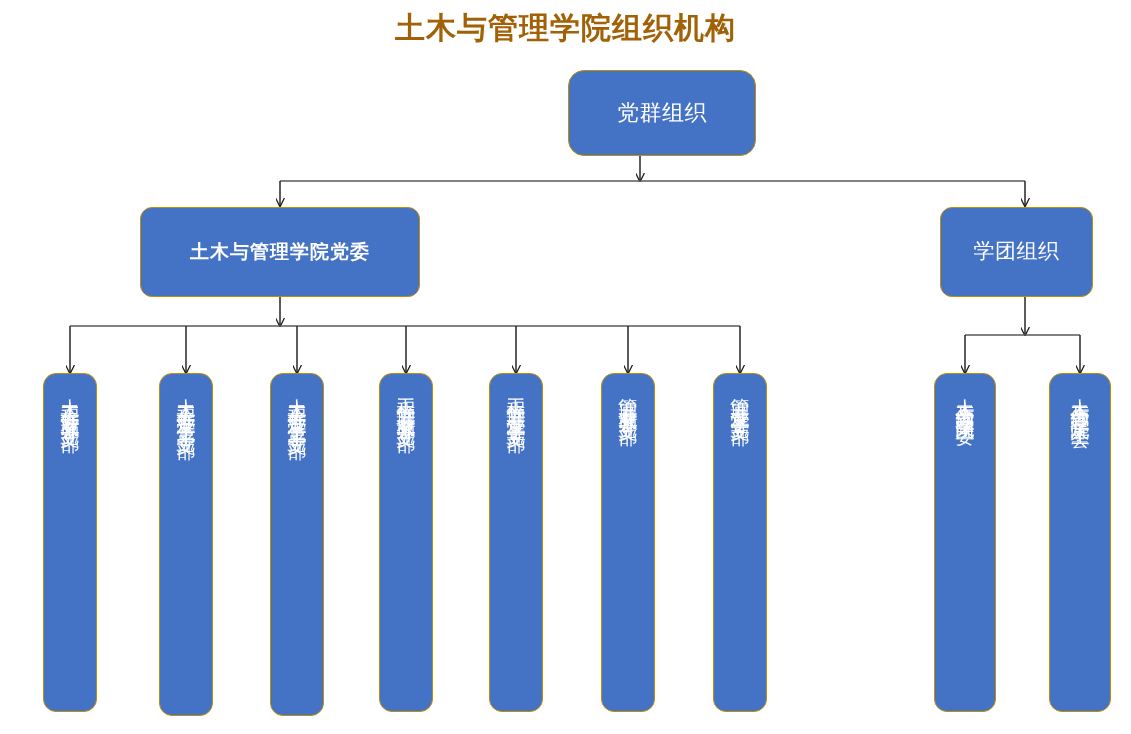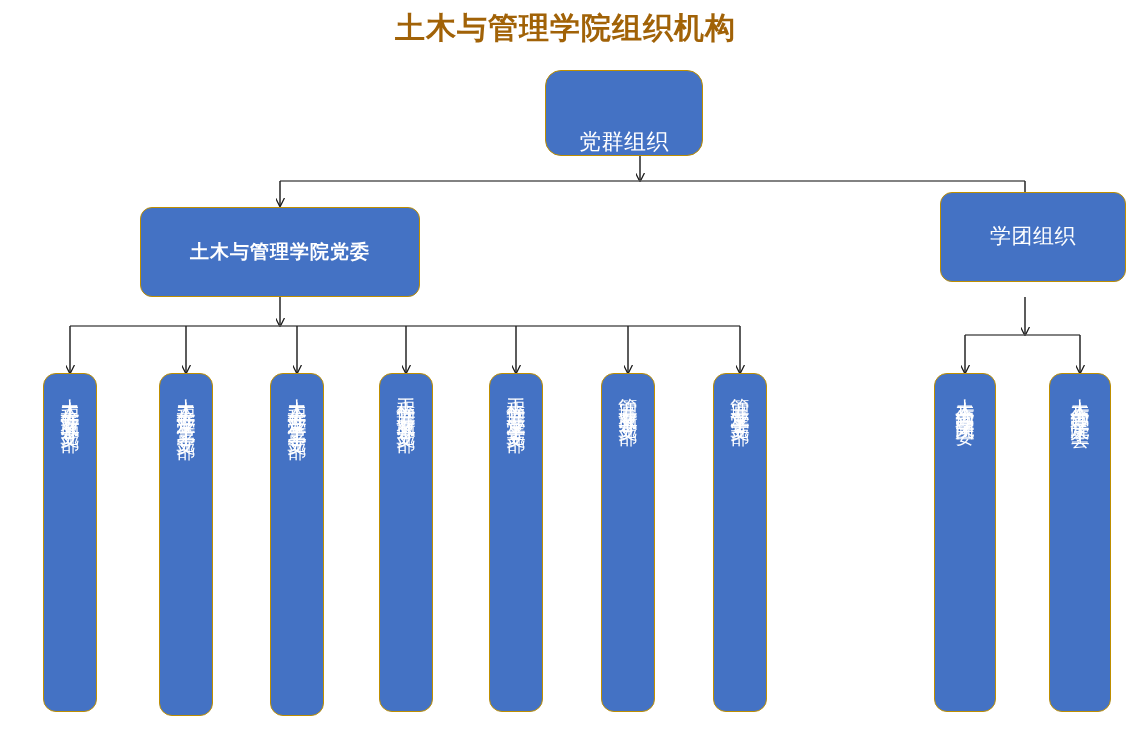--- a/index.html
+++ b/index.html
@@ -103,29 +103,29 @@
       <path d="M 740 326 L 740 373" stroke="#262626" marker-end="url(#arrow)"></path>
 
       <path d="M 1025 297 L 1025 335" stroke="#262626" marker-end="url(#arrow)"></path>
 
       <path d="M 965 335 L 1080 335"></path>
       <path d="M 965 335 L 965 373" stroke="#262626" marker-end="url(#arrow)"></path>
       <path d="M 1080 335 L 1080 373" stroke="#262626" marker-end="url(#arrow)"></path>
     </g>
   </svg>
 
-  <div class="node root" style="left:545px;top:70px;width:158px;height:86px;align-items:flex-end;">
+  <div class="node root" style="left:568px;top:70px;width:188px;height:86px;">
     <span>党群组织</span>
   </div>
 
   <div class="node horiz bold" style="left:140px;top:207px;width:280px;height:90px;">
     <span>土木与管理学院党委</span>
   </div>
 
-  <div class="node horiz" style="left:940px;top:192px;width:186px;height:90px;">
+  <div class="node horiz" style="left:940px;top:207px;width:153px;height:90px;">
     <span>学团组织</span>
   </div>
 
   <div class="node vert" style="left:43px;top:373px;width:54px;height:339px;">
     <span class="vtext">土木工程专业教师党支部</span>
   </div>
 
   <div class="node vert" style="left:159px;top:373px;width:54px;height:343px;">
     <span class="vtext">土木工程专业学生第一党支部</span>
   </div>

